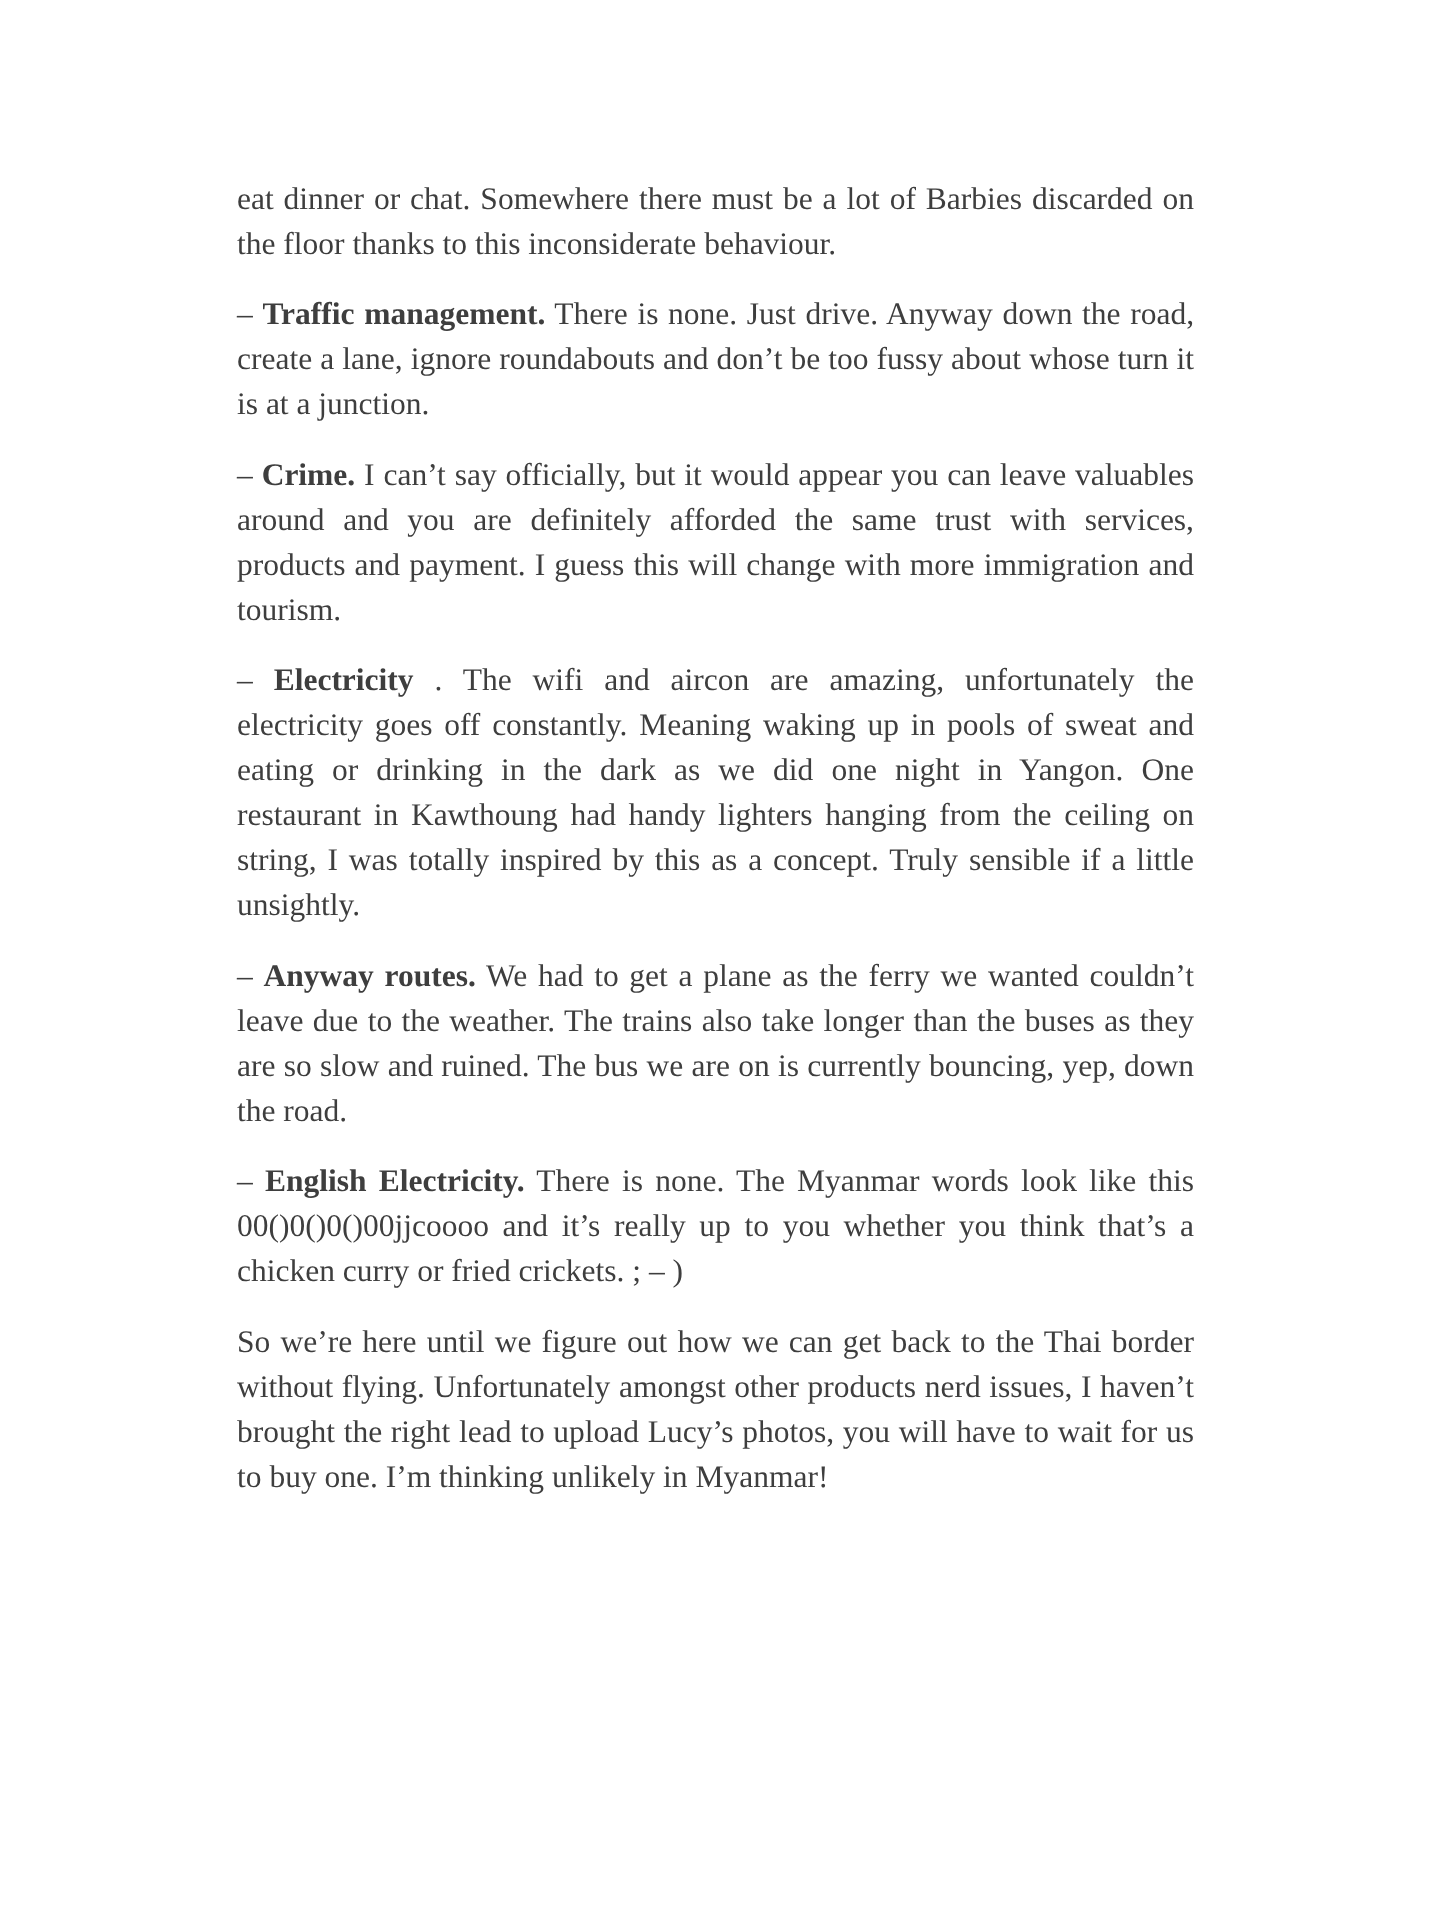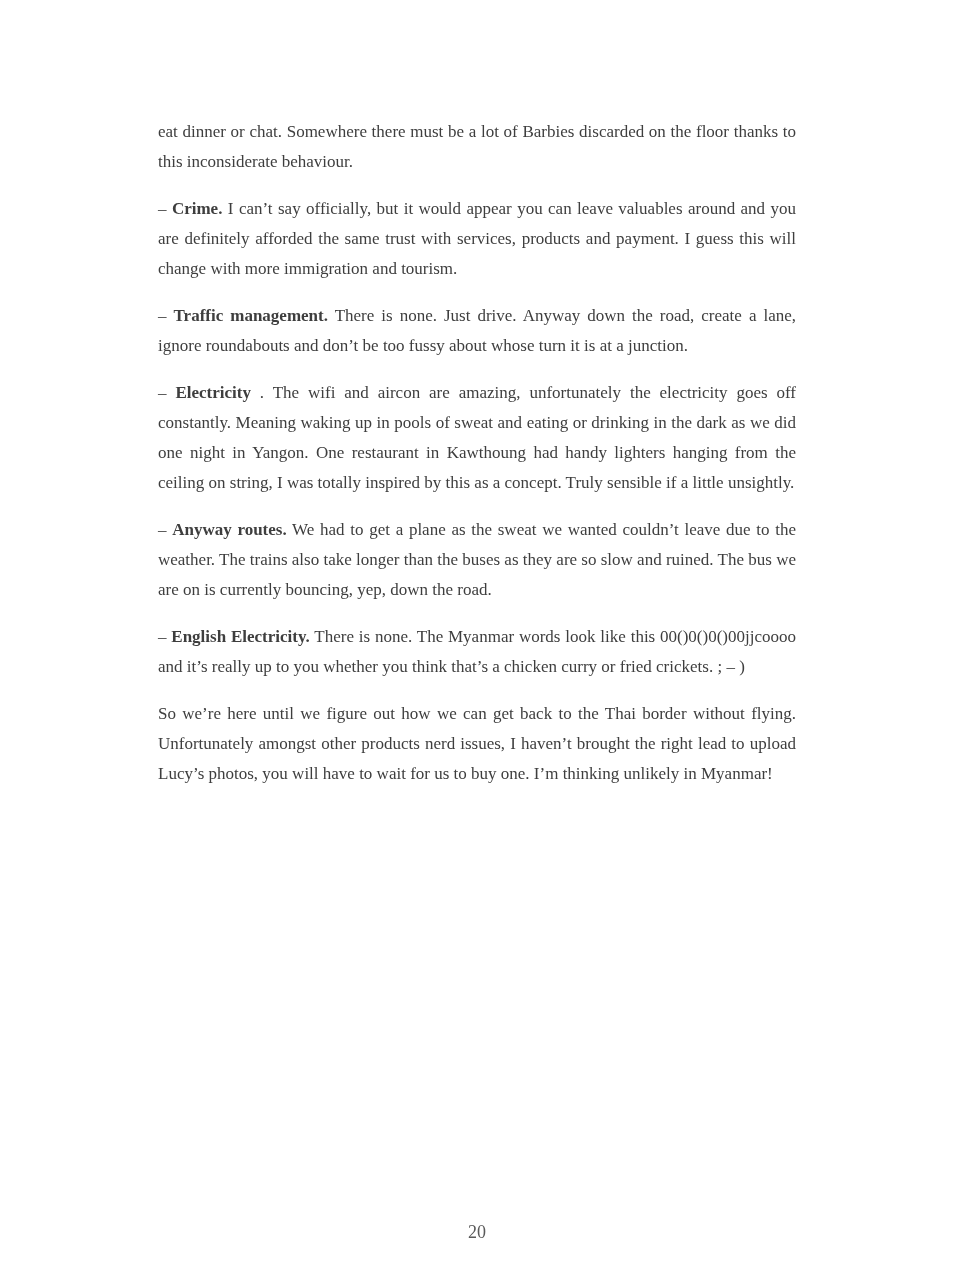--- a/index.html
+++ b/index.html
@@ -16,21 +16,21 @@
     inset: 0;
     background: var(--page-bg, #ffffff);
   }
   .text-block {
     position: absolute;
     left: 158px;
     top: 117px;
     width: 638px;
   }
   .para {
-    font-size: 17px;
+    font-size: 21px;
     line-height: 30px;
     color: var(--text-color, #3e3e3e);
     text-align: justify;
     text-align-last: left;
     margin-bottom: 17px;
   }
   .para b { font-weight: bold; }
   .page-footer {
     position: absolute;
     top: 1221px;
@@ -45,30 +45,27 @@
   }
 </style>
 </head>
 <body style="--page-bg: #ffffff; --text-color: #3e3e3e; --page-number-color: #595959;">
 
 <div class="page">
   <main class="text-block">
 
     <p class="para"><span></span><b></b><span>eat dinner or chat. Somewhere there must be a lot of Barbies discarded on the floor thanks to this inconsiderate behaviour.</span></p>
 
+    <p class="para"><span>– </span><b>Traffic management.</b><span> There is none. Just drive. Anyway down the road, create a lane, ignore roundabouts and don’t be too fussy about whose turn it is at a junction.</span></p>
+
     <p class="para"><span>– </span><b>Crime.</b><span> I can’t say officially, but it would appear you can leave valuables around and you are definitely afforded the same trust with services, products and payment. I guess this will change with more immigration and tourism.</span></p>
-
-    <p class="para"><span>– </span><b>Traffic management.</b><span> There is none. Just drive. Anyway down the road, create a lane, ignore roundabouts and don’t be too fussy about whose turn it is at a junction.</span></p>
 
     <p class="para"><span>– </span><b>Electricity</b><span> . The wifi and aircon are amazing, unfortunately the electricity goes off constantly. Meaning waking up in pools of sweat and eating or drinking in the dark as we did one night in Yangon. One restaurant in Kawthoung had handy lighters hanging from the ceiling on string, I was totally inspired by this as a concept. Truly sensible if a little unsightly.</span></p>
 
-    <p class="para"><span>– </span><b>Anyway routes.</b><span> We had to get a plane as the sweat we wanted couldn’t leave due to the weather. The trains also take longer than the buses as they are so slow and ruined. The bus we are on is currently bouncing, yep, down the road.</span></p>
+    <p class="para"><span>– </span><b>Anyway routes.</b><span> We had to get a plane as the ferry we wanted couldn’t leave due to the weather. The trains also take longer than the buses as they are so slow and ruined. The bus we are on is currently bouncing, yep, down the road.</span></p>
 
     <p class="para"><span>– </span><b>English Electricity.</b><span> There is none. The Myanmar words look like this 00()0()0()00jjcoooo and it’s really up to you whether you think that’s a chicken curry or fried crickets. ; – )</span></p>
 
     <p class="para"><span></span><b></b><span>So we’re here until we figure out how we can get back to the Thai border without flying. Unfortunately amongst other products nerd issues, I haven’t brought the right lead to upload Lucy’s photos, you will have to wait for us to buy one. I’m thinking unlikely in Myanmar!</span></p>
 
   </main>
 
-  <footer class="page-footer">
-    <span class="page-number">20</span>
-  </footer>
 </div>
 
 </body></html>

